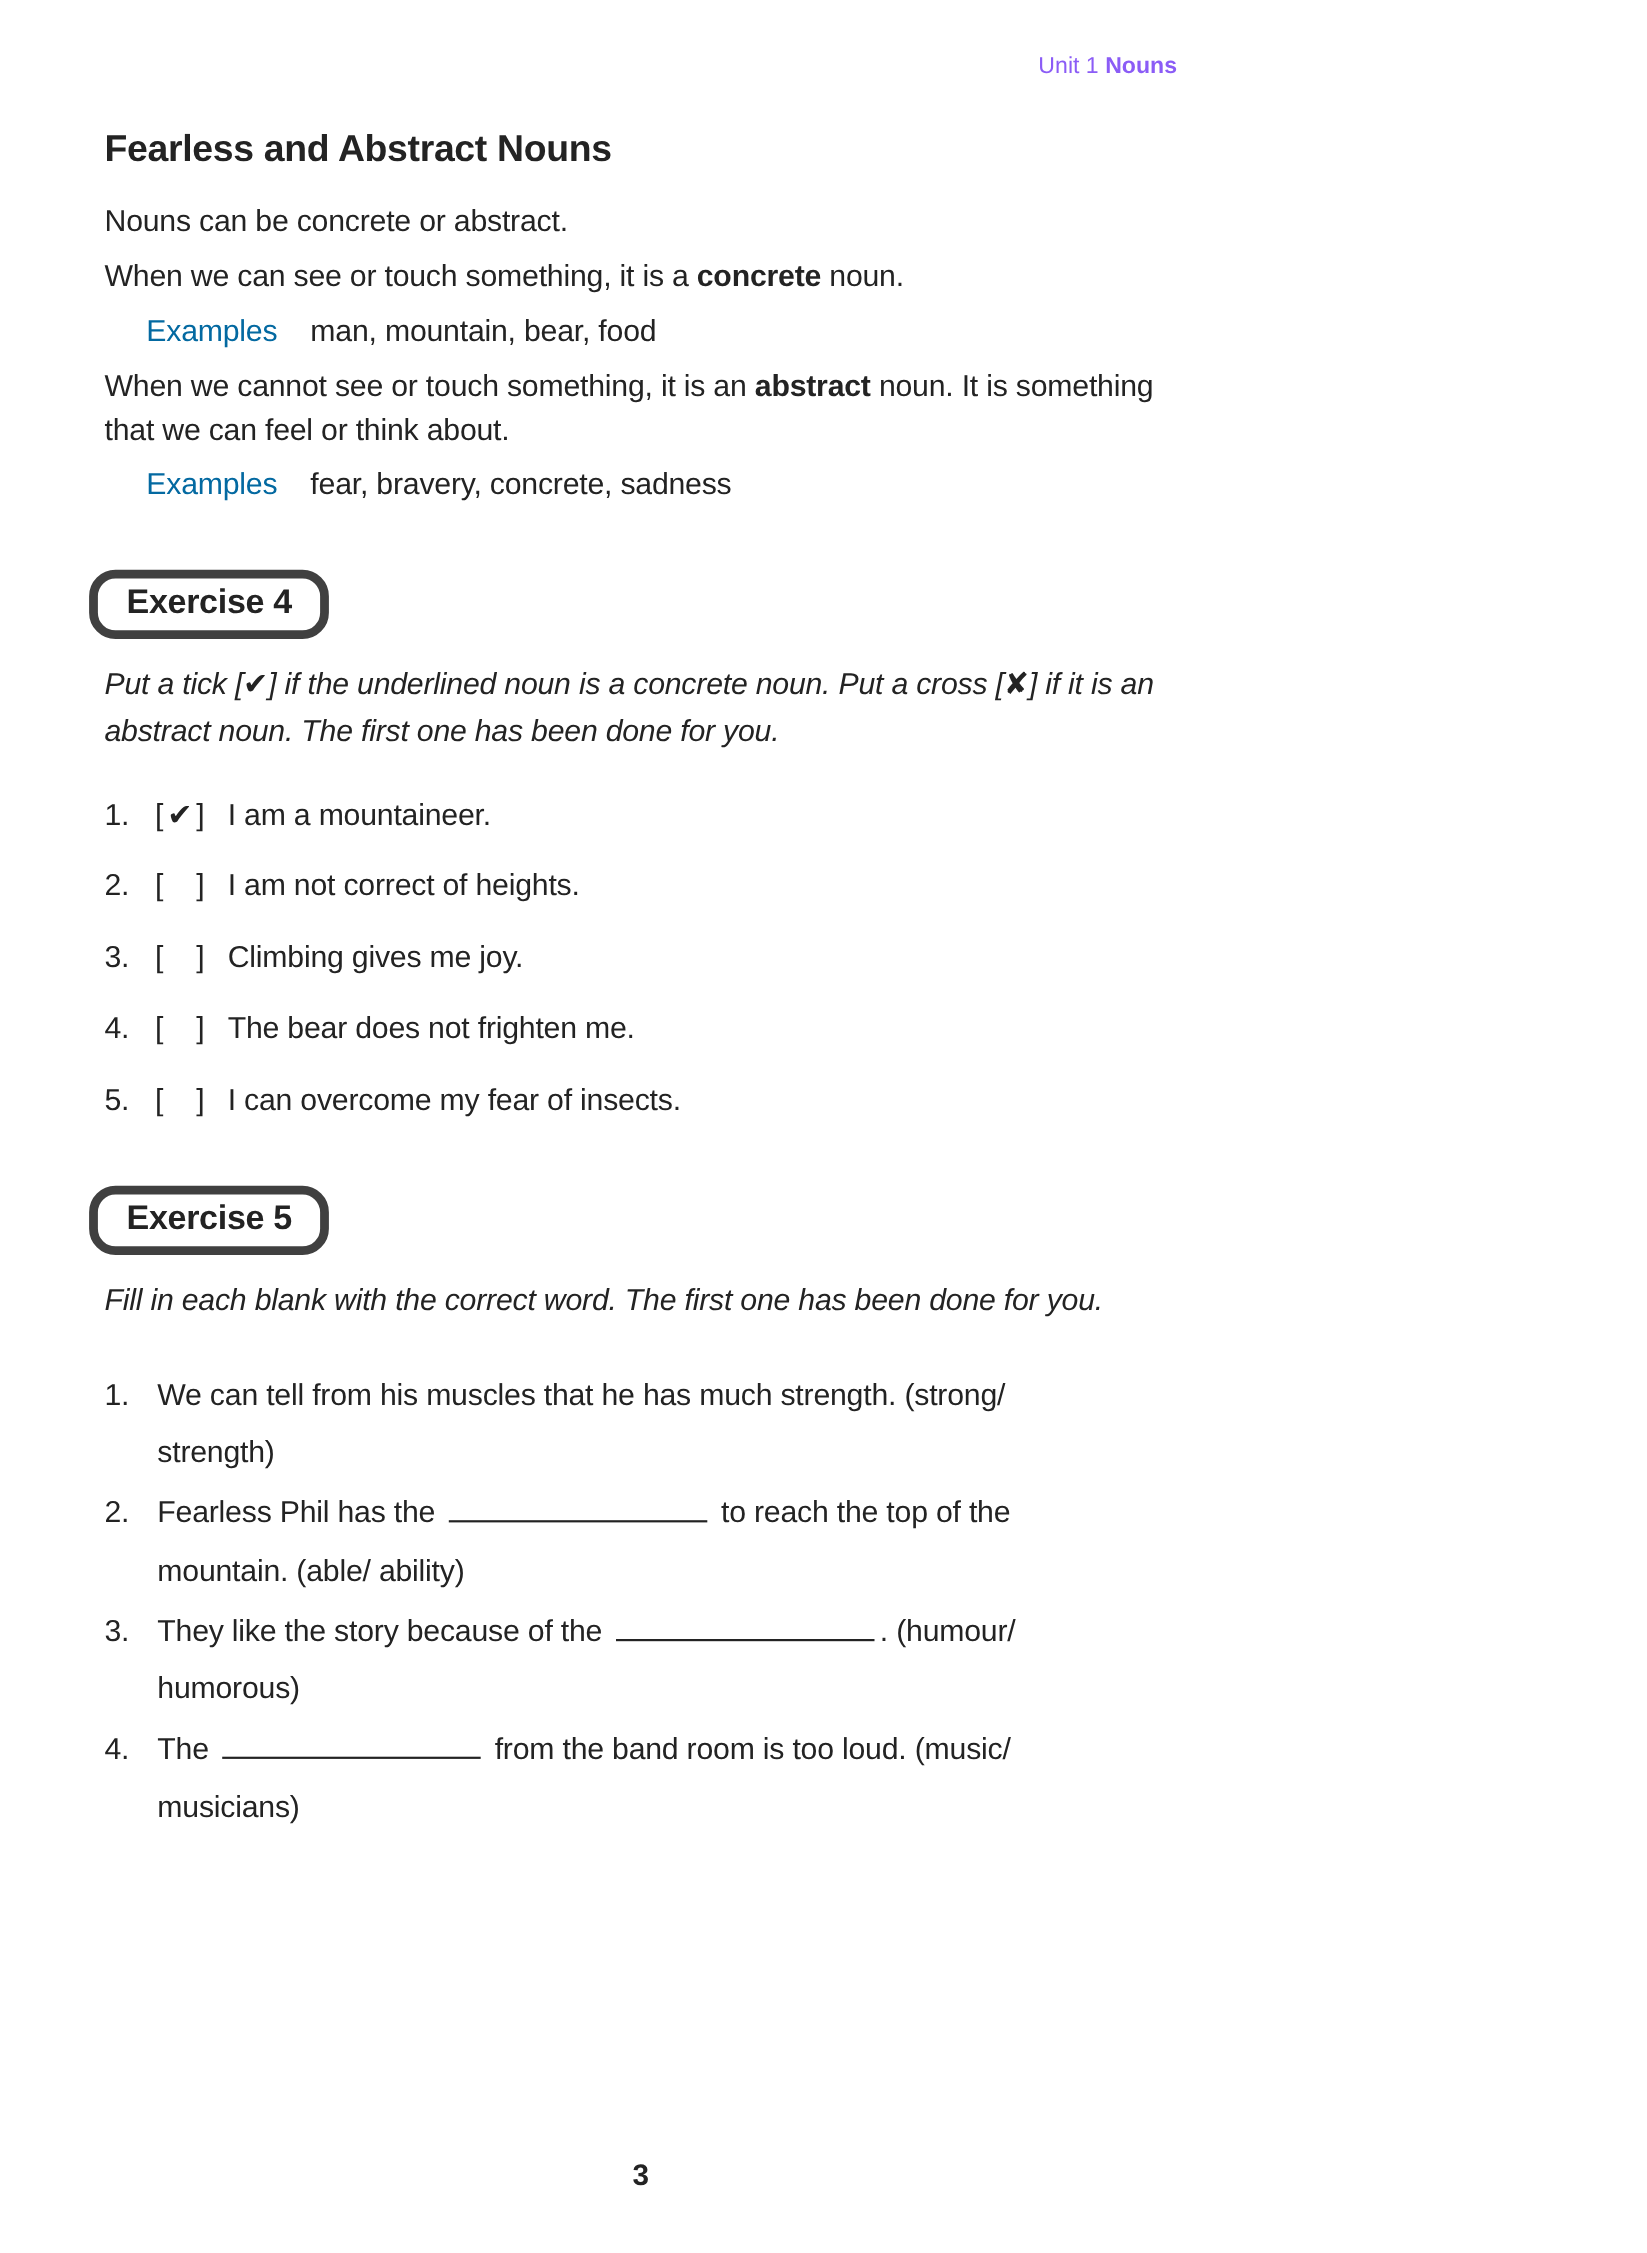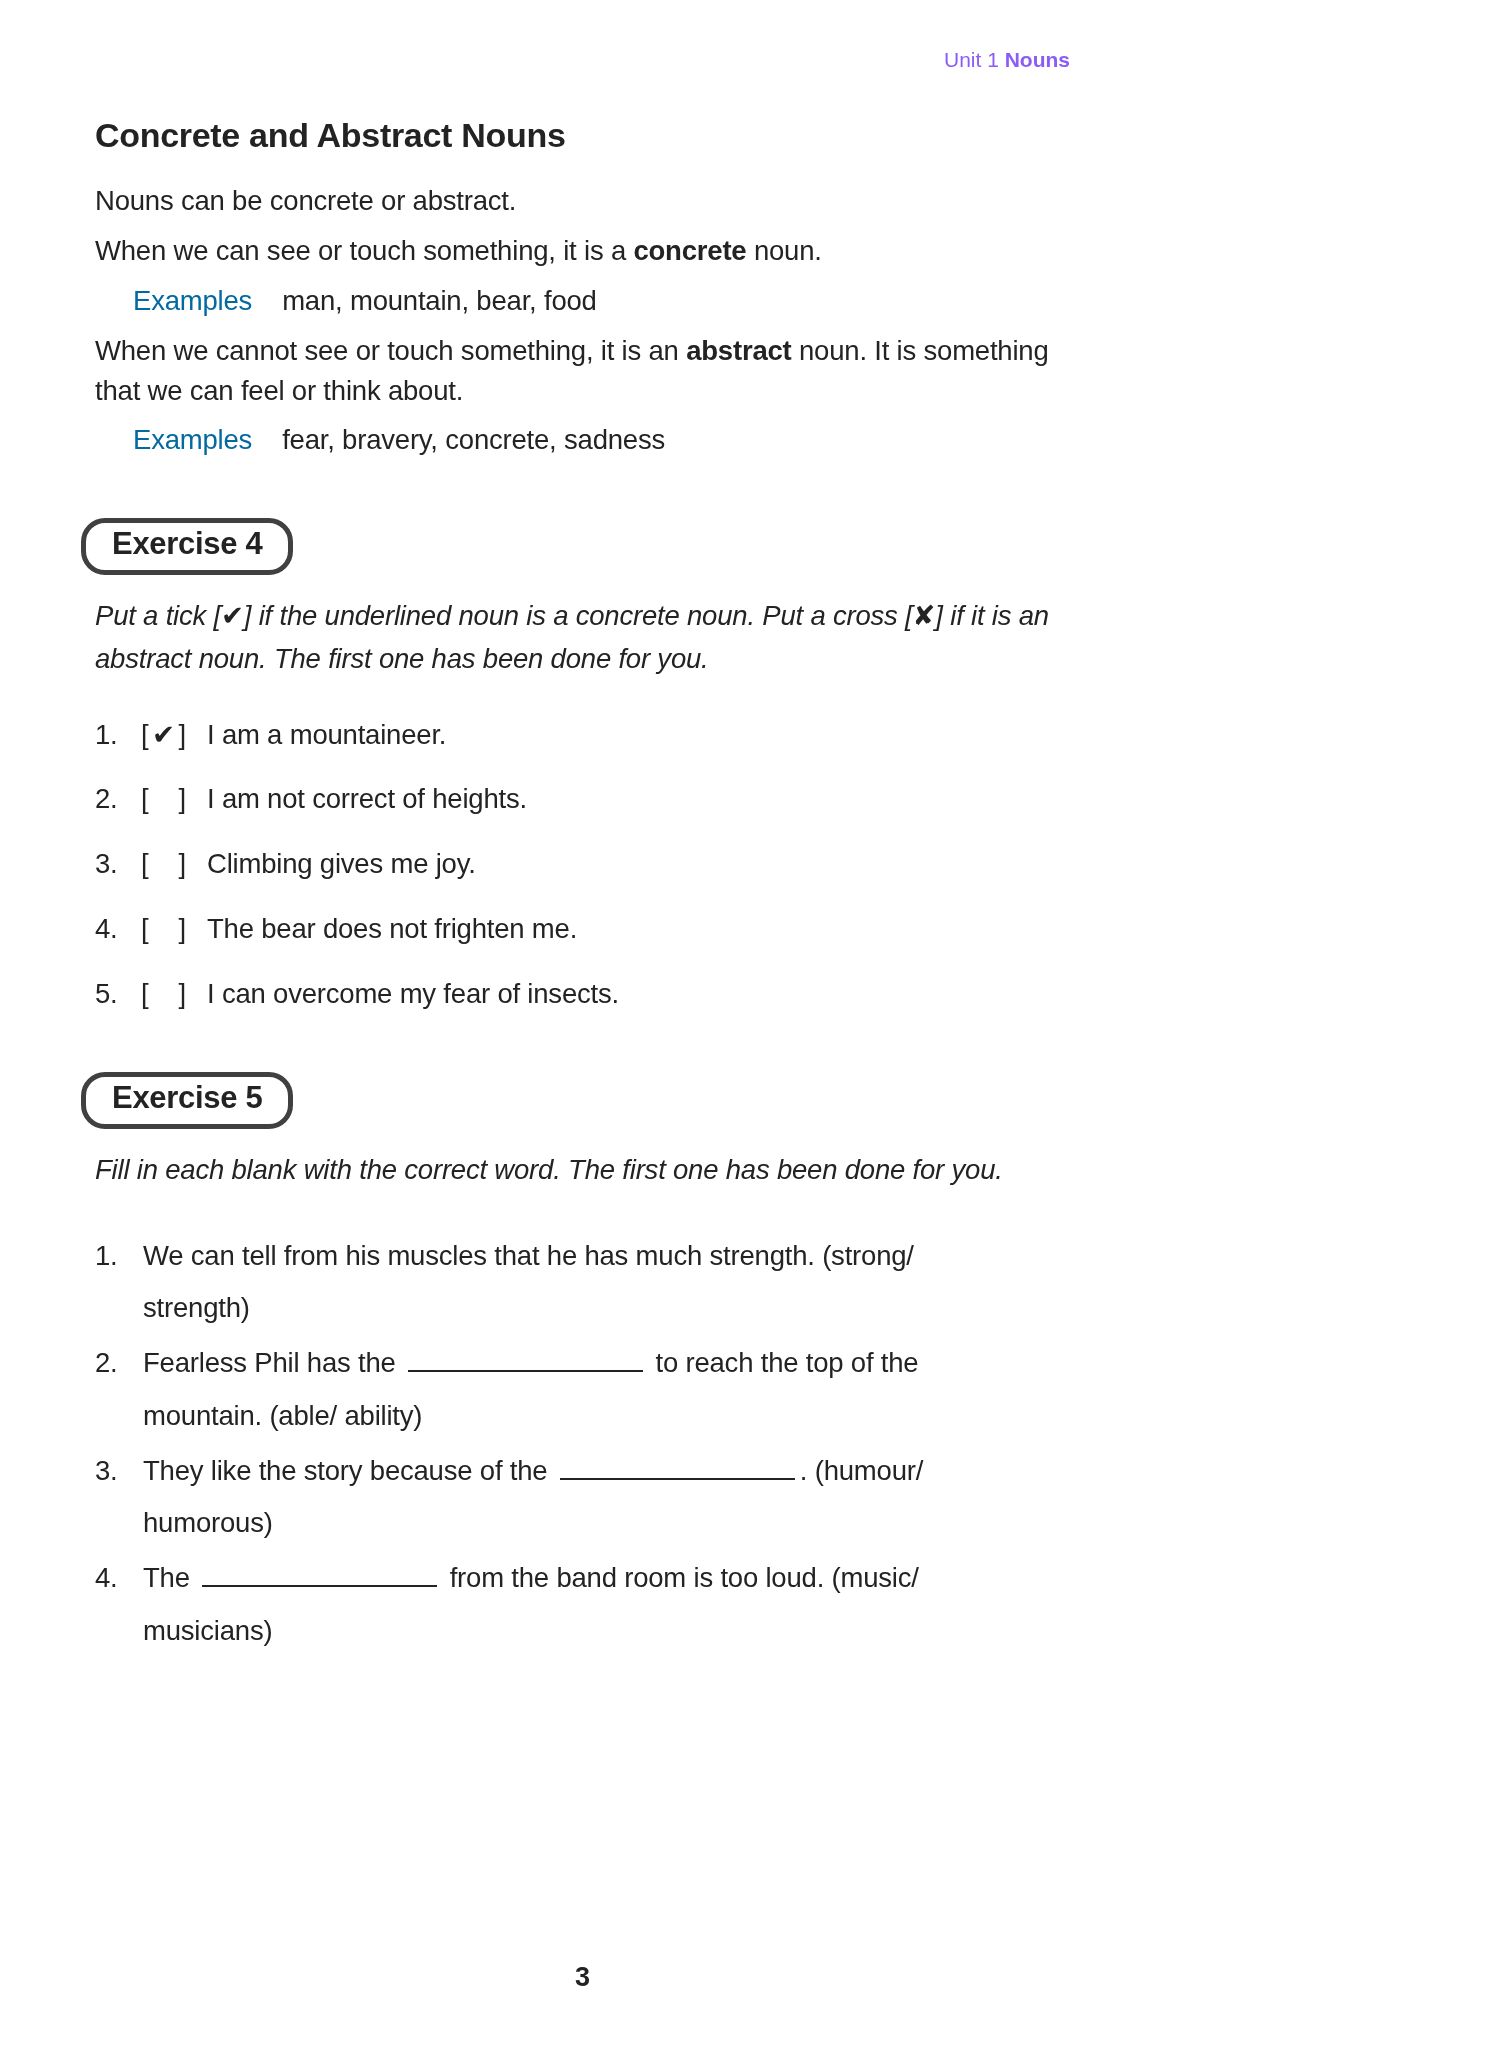--- a/index.html
+++ b/index.html
@@ -11,21 +11,21 @@
   .content{position:absolute;left:95px;top:48px;width:975px;}
   .header{text-align:right;font-size:21px;letter-spacing:0;color:#8b5cf6;}
   .header .b{font-weight:bold;}
   h1.title{font-size:34px;font-weight:bold;margin:44px 0 26px 0;letter-spacing:-0.3px;}
   p.body{margin:0 0 10px 0;line-height:1.45;}
   .b{font-weight:bold;}
   .examples{padding-left:38px;margin:0 0 10px 0;line-height:1.45;}
   .examples .lbl{color:#0369a1;display:inline-block;min-width:118px;margin-right:30px;text-align:right;}
   .exercise{margin-top:58px;}
   .badge{
-    display:inline-block;border:5px solid #404040;border-radius:24px;
+    display:inline-block;border:8px solid #404040;border-radius:24px;
     padding:3px 26px 8px 26px;font-weight:bold;font-size:31px;margin-left:-14px;
     letter-spacing:-0.3px;background:#fff;
   }
   .instr{font-style:italic;margin:20px 0 0 0;line-height:1.55;}
   .list4{margin-top:34px;}
   .item4{display:flex;margin-bottom:25px;line-height:1.45;}
   .item4 .num{width:46px;flex:none;}
   .bracket{width:66px;flex:none;}
   .mark{display:inline-block;min-width:30px;text-align:center;font-weight:bold;}
   .u{text-underline-offset:6px;text-decoration-thickness:2px;}
@@ -45,21 +45,21 @@
 </head>
 <body>
 
 <div class="content">
 
   <div class="header">
     <span>Unit 1</span>
     <span class="b">Nouns</span>
   </div>
 
-  <h1 class="title">Concrete and Abstract Nouns</h1>
+  <h1 class="title">Fearless and Abstract Nouns</h1>
 
   <p class="body">Nouns can be concrete or abstract.</p>
 
   <p class="body"><span>When we can see or touch something, it is a </span><span class="b">concrete</span><span> noun.</span></p>
 
   <div class="examples">
     <span class="lbl">Examples</span><span>man, mountain, bear, food</span>
   </div>
 
   <p class="body"><span>When we cannot see or touch something, it is an </span><span class="b">abstract</span><span> noun. It is something that we can feel or think about.</span></p>

